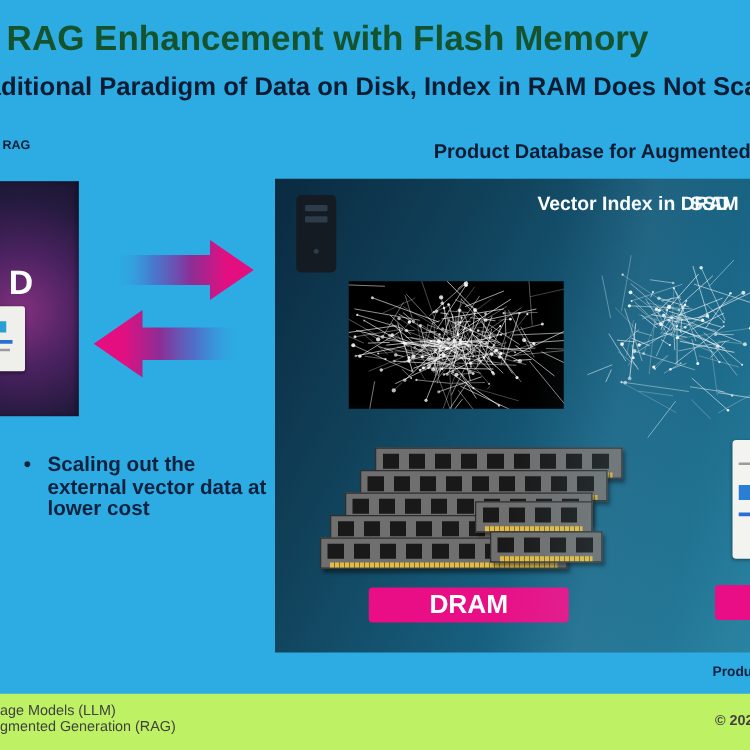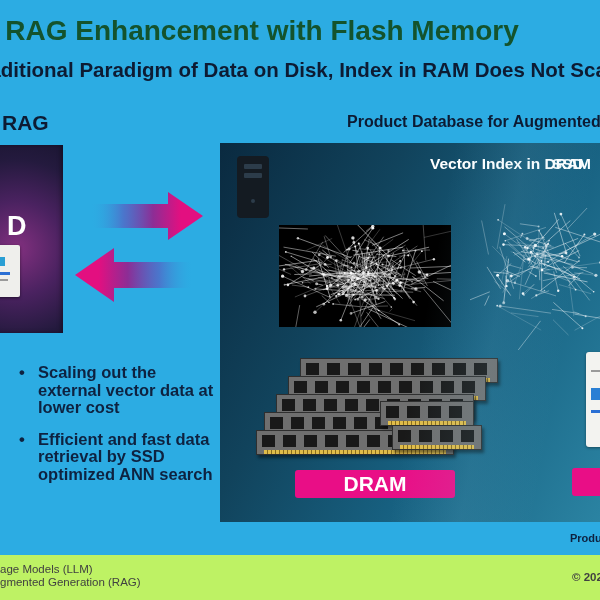--- a/index.html
+++ b/index.html
@@ -13,21 +13,21 @@
   
   .slide-title{
     top:15px;left:262px;transform:translateX(-50%);
     font-size:28px;font-weight:bold;color:#14532d;white-space:nowrap;
   }
   .slide-subtitle{
     top:58px;left:297px;transform:translateX(-50%);
     font-size:20.5px;font-weight:bold;color:#0d1b33;white-space:nowrap;
   }
   .left-heading{
-    top:111px;left:2px;font-size:21px;font-weight:bold;color:#0d1b33;white-space:nowrap;
+    top:111px;left:2px;font-size:10px;font-weight:bold;color:#0d1b33;white-space:nowrap;
   }
   .right-heading{
     top:113px;left:347px;font-size:16px;font-weight:bold;color:#0d1b33;white-space:nowrap;
   }
   
   .left-panel{
     left:-40px;top:145px;width:103px;height:188px;
     background:radial-gradient(circle at 55% 55%, #82307f 0%, #4a2260 40%, #241a3e 75%, #1a1531 100%);
     box-shadow:inset -2px 0 4px rgba(0,0,0,.35);
   }
@@ -160,21 +160,20 @@
       <stop offset="0.45" stop-color="#8d2d95"></stop>
       <stop offset="0.72" stop-color="#5a5ac0" stop-opacity="0.65"></stop>
       <stop offset="1" stop-color="#2cace3" stop-opacity="0.08"></stop>
     </linearGradient>
   </defs>
   <polygon points="118,15 40,15 40,1 1,28 40,55 40,41 118,41" fill="url(#gL)"></polygon>
 </svg>
 
 <ul class="abs bullets">
   <li>Scaling out the external vector data at lower cost</li>
-  <li>Efficient and fast data retrieval by SSD optimized ANN search</li>
 </ul>
 
 <div class="abs right-panel">
   <div class="tower">
     <div class="s1"></div>
     <div class="s2"></div>
     <div class="pw"></div>
   </div>
 
   <div class="vector-index">

